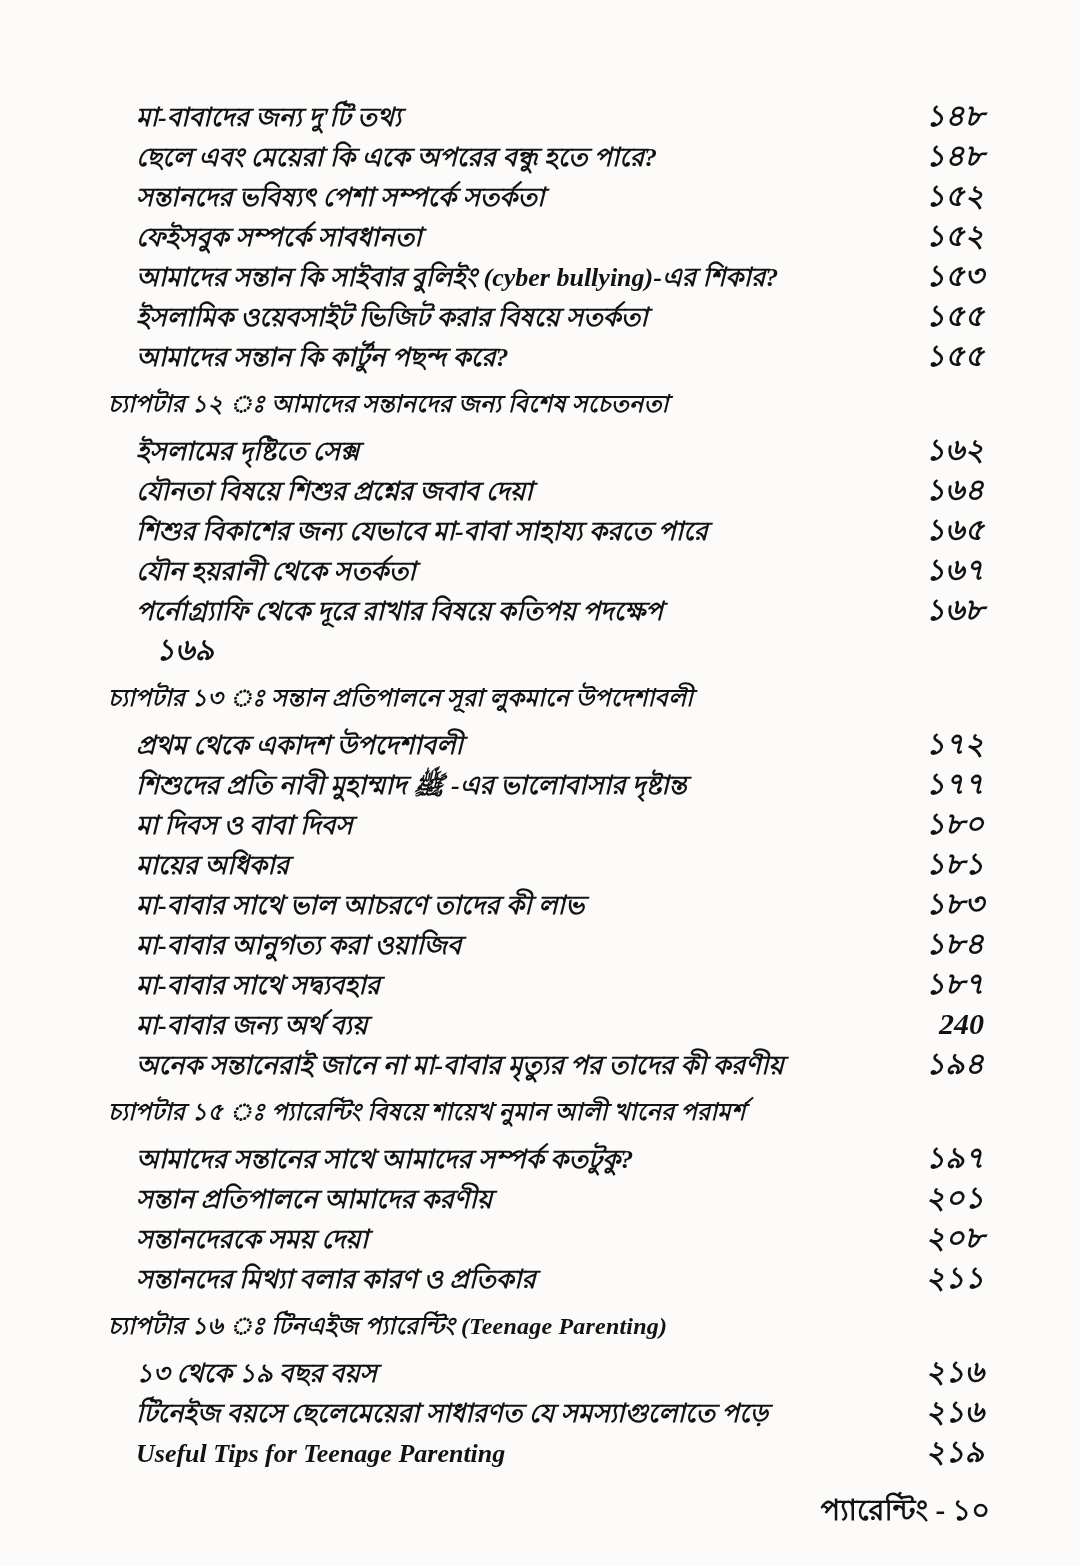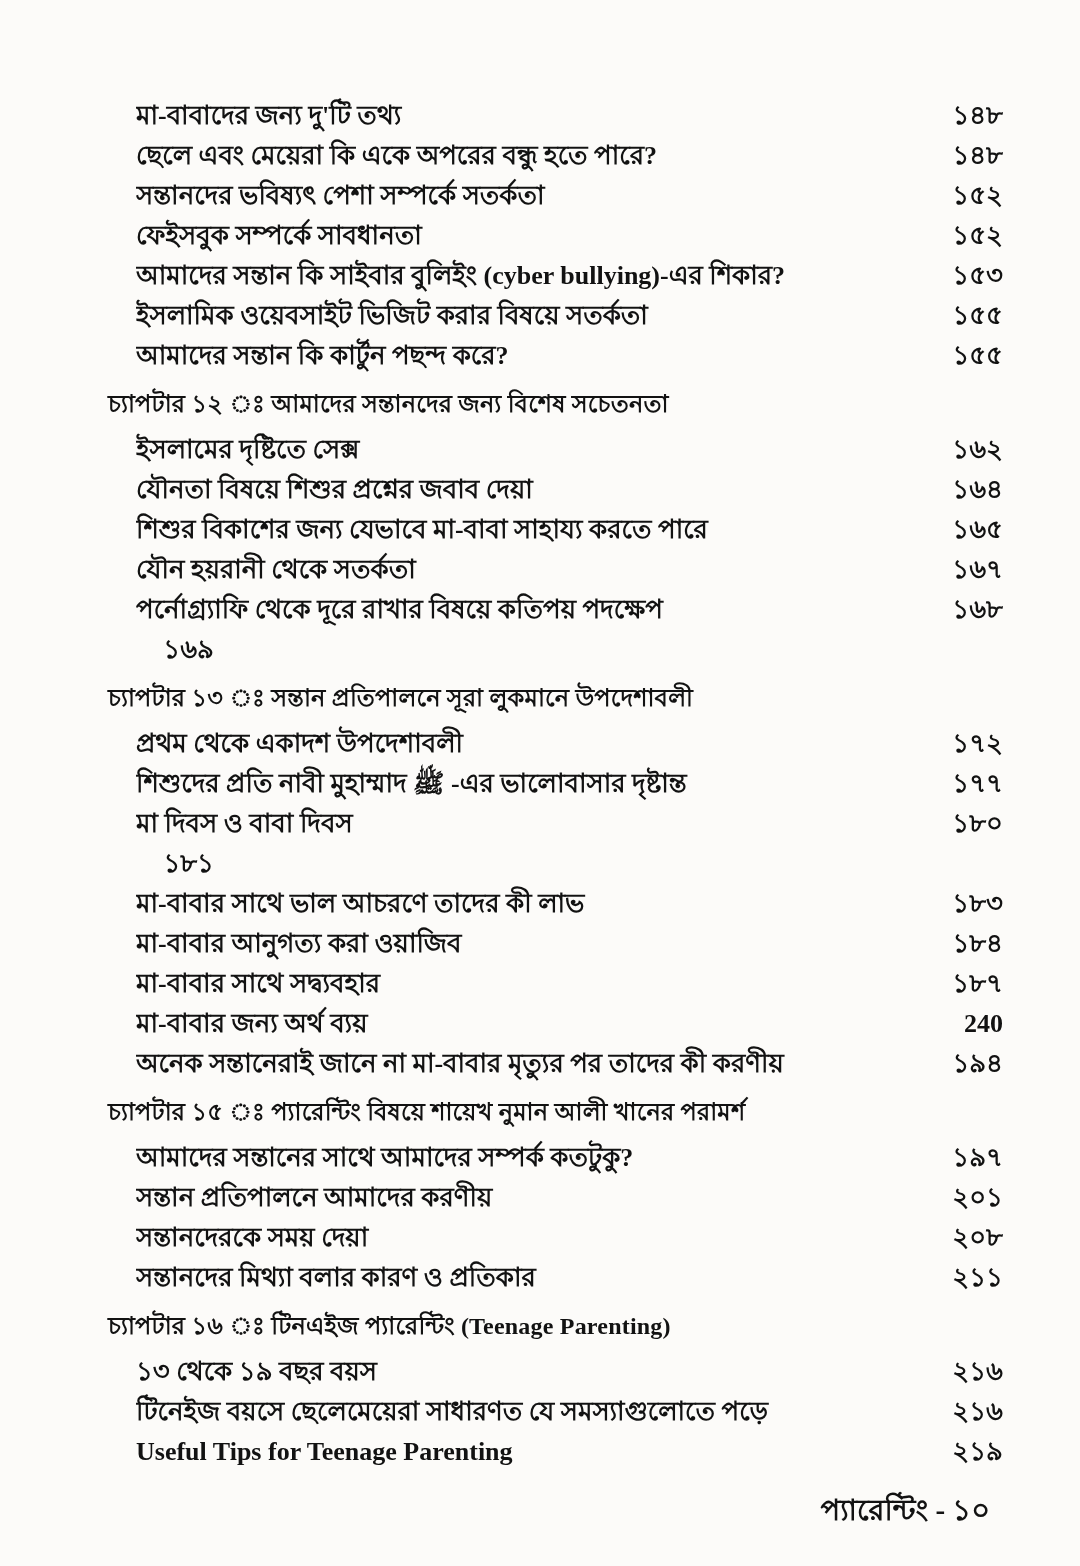--- a/index.html
+++ b/index.html
@@ -15,21 +15,22 @@
     background: #fcfbf9;
     color: #121212;
     font-family: "Liberation Serif", "DejaVu Sans", sans-serif;
     overflow: hidden;
     box-sizing: border-box;
   }
   .toc {
     position: absolute;
     top: 96px;
     left: 108px;
-    right: 77px;
+    right: 96px;
+    font-style: italic;
   }
   .chapter-heading {
     font-size: 24px;
     font-weight: bold;
     line-height: 48px;
     margin: 4px 0 2px 0;
     letter-spacing: 0.2px;
     white-space: nowrap;
   }
   .toc-entry {
@@ -43,21 +44,21 @@
     flex: 1 1 auto;
     font-size: 26px;
     font-weight: 600;
     white-space: nowrap;
     overflow: hidden;
   }
   .entry-page {
     flex: 0 0 auto;
     min-width: 78px;
     text-align: right;
-    font-size: 26px;
+    font-size: 30px;
     font-weight: 600;
   }
   .page-footer {
     position: absolute;
     right: 90px;
     bottom: 30px;
     font-size: 29px;
     font-weight: bold;
     text-align: center;
   }
@@ -126,20 +127,21 @@
   </div>
       <div class="toc-entry">
     <span class="entry-title">শিশুদের প্রতি নাবী মুহাম্মাদ ﷺ -এর ভালোবাসার দৃষ্টান্ত</span>
     <span class="entry-page">১৭৭</span>
   </div>
       <div class="toc-entry">
     <span class="entry-title">মা দিবস ও বাবা দিবস</span>
     <span class="entry-page">১৮০</span>
   </div>
       <div class="toc-entry">
+    <span class="entry-title">মায়ের অধিকার</span>
     <span class="entry-page">১৮১</span>
   </div>
       <div class="toc-entry">
     <span class="entry-title">মা-বাবার সাথে ভাল আচরণে তাদের কী লাভ</span>
     <span class="entry-page">১৮৩</span>
   </div>
       <div class="toc-entry">
     <span class="entry-title">মা-বাবার আনুগত্য করা ওয়াজিব</span>
     <span class="entry-page">১৮৪</span>
   </div>

